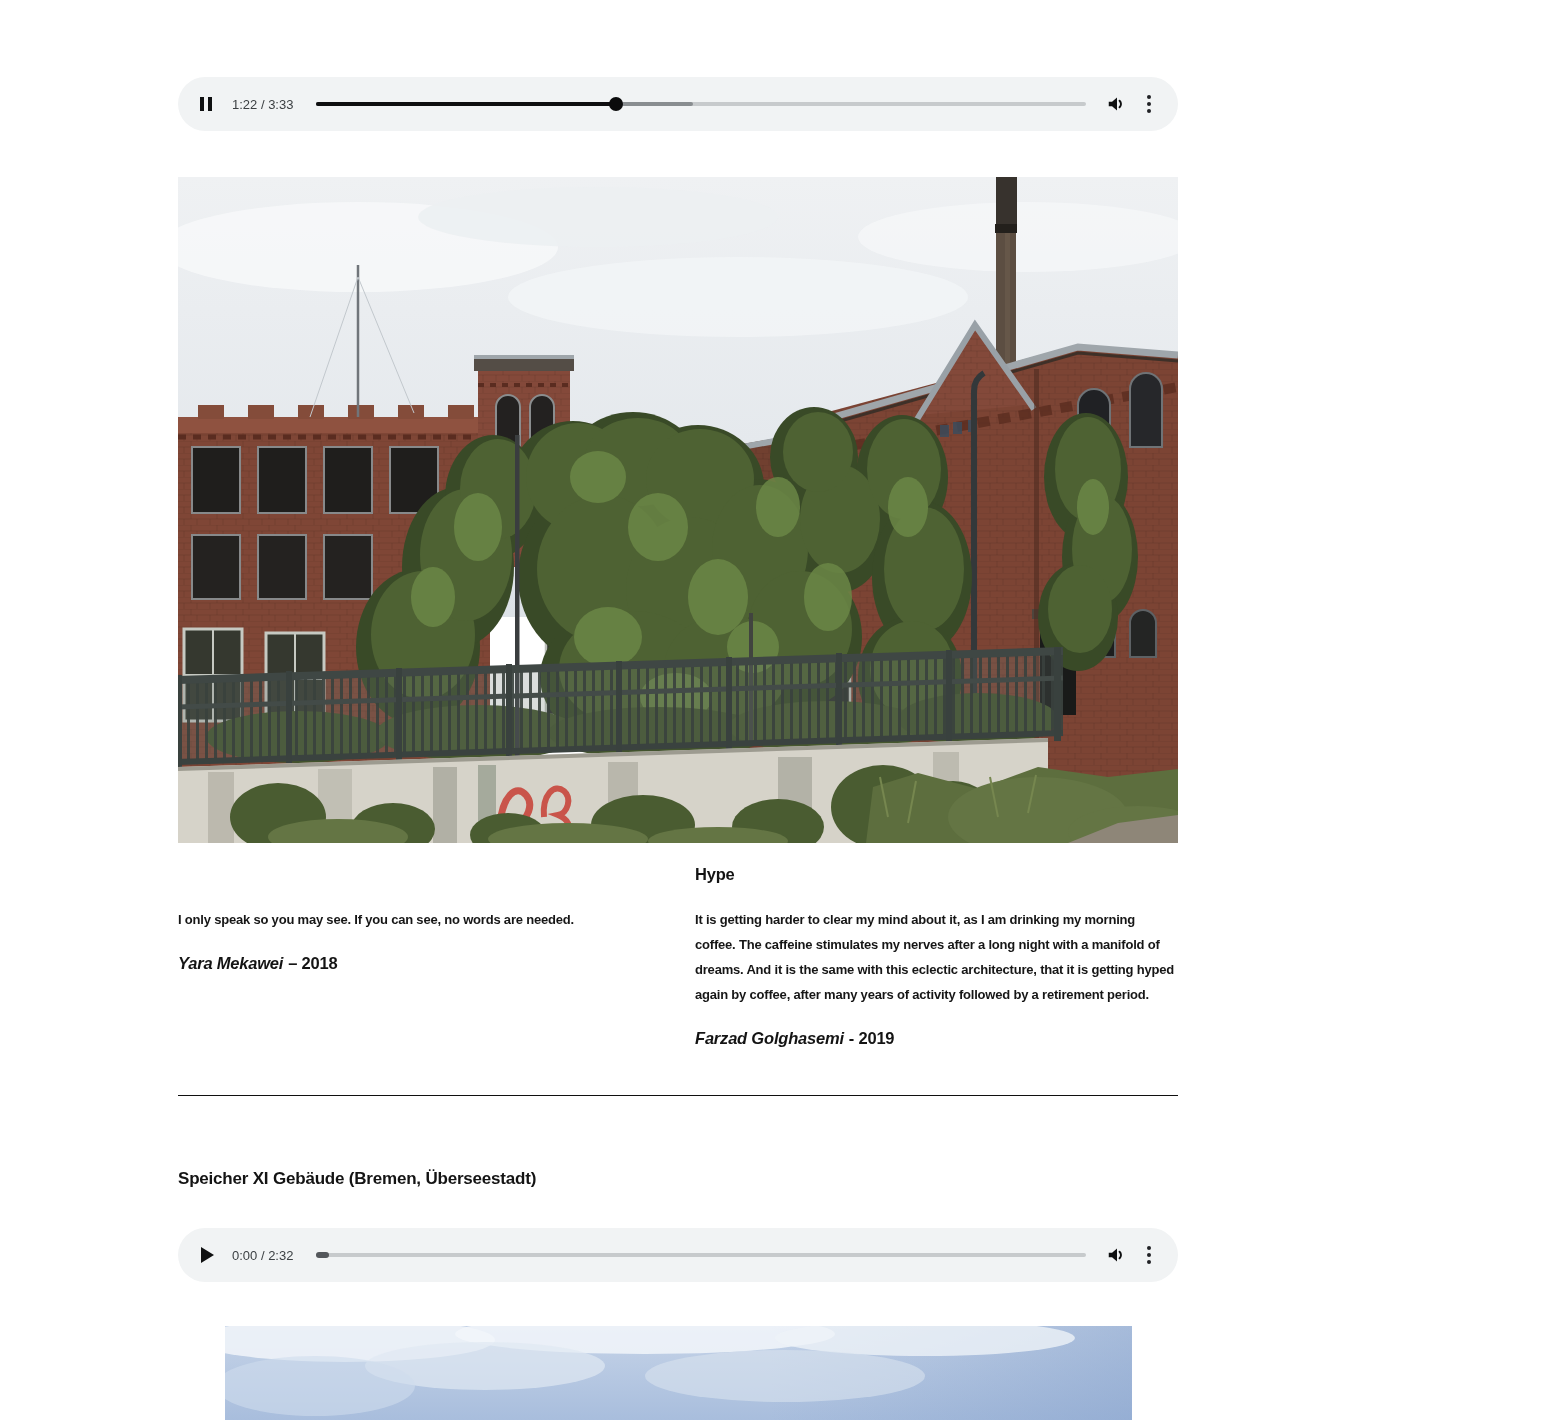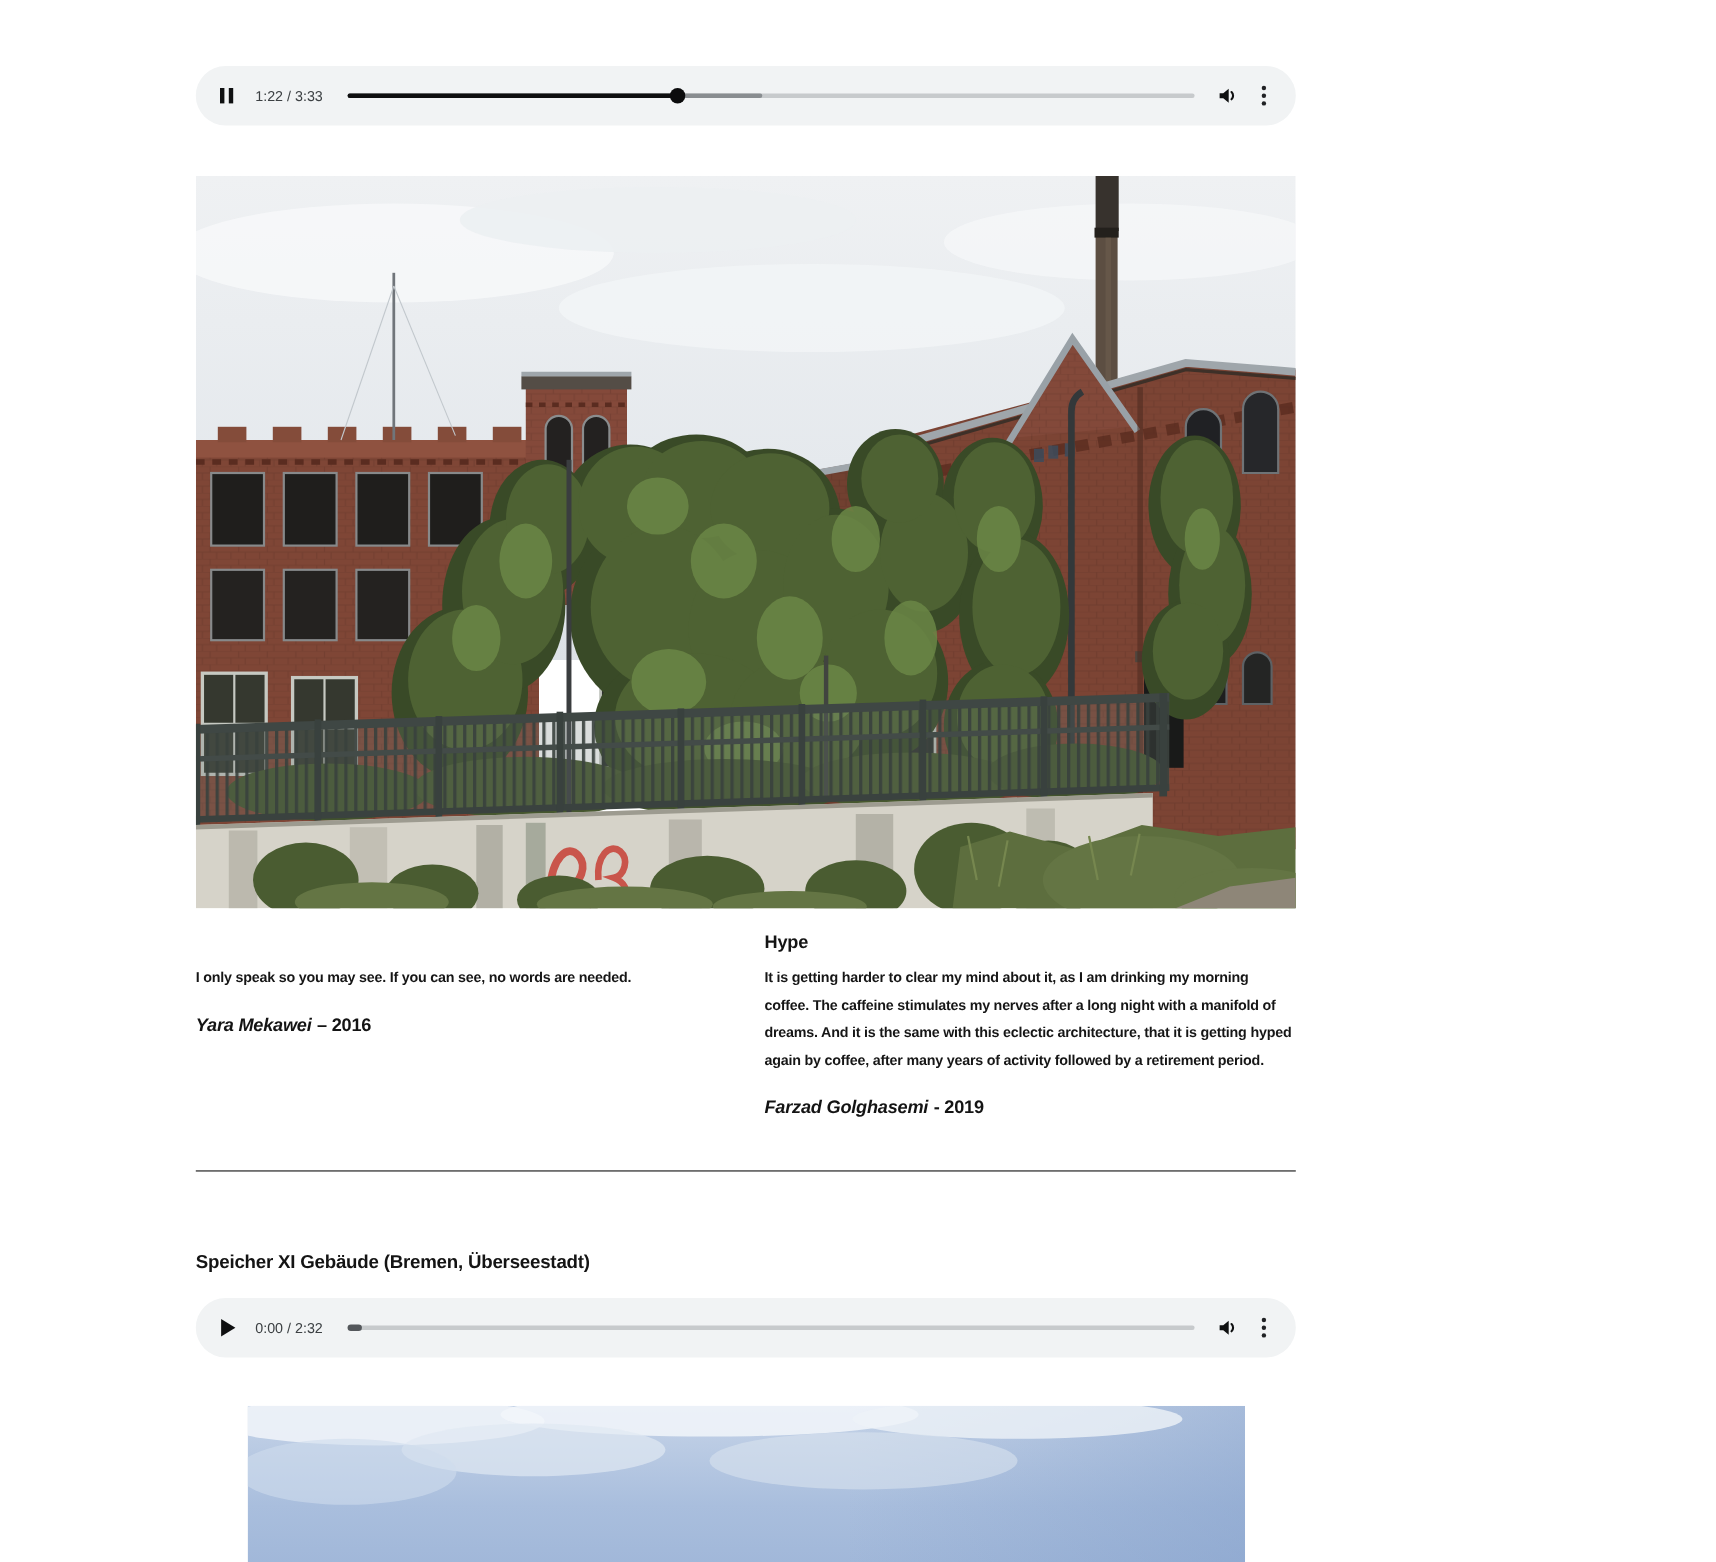--- a/index.html
+++ b/index.html
@@ -12,21 +12,21 @@
   }
   .content { width:1000px; margin-left:178px; padding-top:38px; }
 
   .section-title {
     margin:0; font-size:17px; line-height:20px; font-weight:700;
     letter-spacing:-0.2px; color:#141414;
   }
 
   
   .audio-player {
-    margin-top:22px; width:1000px; height:54px;
+    margin-top:39px; width:1000px; height:54px;
     background:#f1f3f4; border-radius:27px;
     display:flex; align-items:center;
   }
   .ap-btn {
     width:24px; height:24px; margin-left:16px; padding:0;
     background:none; border:none; cursor:pointer;
     display:flex; align-items:center; justify-content:center; flex:0 0 auto;
   }
   .pause-icon { display:flex; gap:4px; }
   .pause-icon i { display:block; width:4px; height:14px; background:#0f1011; }
@@ -65,21 +65,21 @@
   figure { margin:0; }
   .main-photo { margin-top:46px; width:1000px; height:666px; overflow:hidden; }
   .bottom-photo { margin:44px auto 0; width:907px; height:260px; overflow:hidden; }
   .main-photo svg, .bottom-photo svg { display:block; }
 
   
   .columns {
     margin-top:22px; display:grid; grid-template-columns:1fr 1fr; column-gap:34px;
   }
   .col-heading {
-    height:20px; margin-bottom:8px;
+    height:20px; margin-bottom:22px;
     font-size:16.5px; font-weight:700; letter-spacing:-0.2px;
   }
   .body-text {
     margin:0; font-size:13px; line-height:25px; font-weight:700;
     letter-spacing:-0.2px; color:#161616;
   }
   .author-line { margin:19px 0 0; font-size:16.5px; line-height:25px; font-weight:700; letter-spacing:-0.2px; }
   .author-line em { font-style:italic; }
   .author-line .year { margin-left:0.3em; }
 
@@ -371,21 +371,21 @@
           <line x1="850" y1="636" x2="858" y2="598"></line>
       </g>
     </svg>
   </figure>
 
   <div class="columns">
     <div class="col">
       <div class="col-heading"></div>
       <p class="body-text">I only speak so you may see. If you can see, no words are needed.</p>
       <p class="author-line">
-        <em>Yara Mekawei</em><span class="year">– 2016</span>
+        <em>Yara Mekawei</em><span class="year">– 2018</span>
       </p>
     </div>
     <div class="col">
       <div class="col-heading">Hype</div>
       <p class="body-text">It is getting harder to clear my mind about it, as I am drinking my morning coffee. The caffeine stimulates my nerves after a long night with a manifold of dreams. And it is the same with this eclectic architecture, that it is getting hyped again by coffee, after many years of activity followed by a retirement period.</p>
       <p class="author-line">
         <em>Farzad Golghasemi</em><span class="year">- 2019</span>
       </p>
     </div>
   </div>

